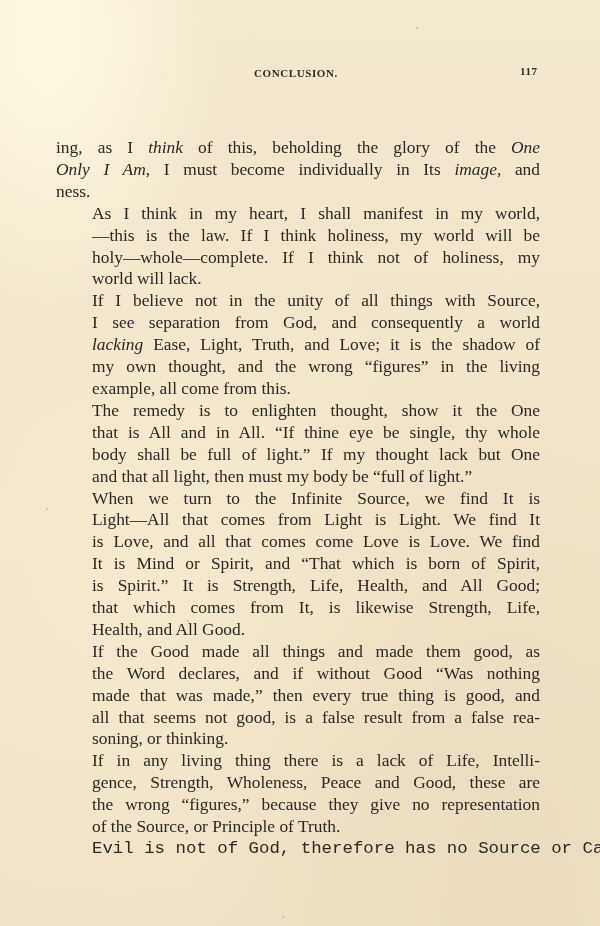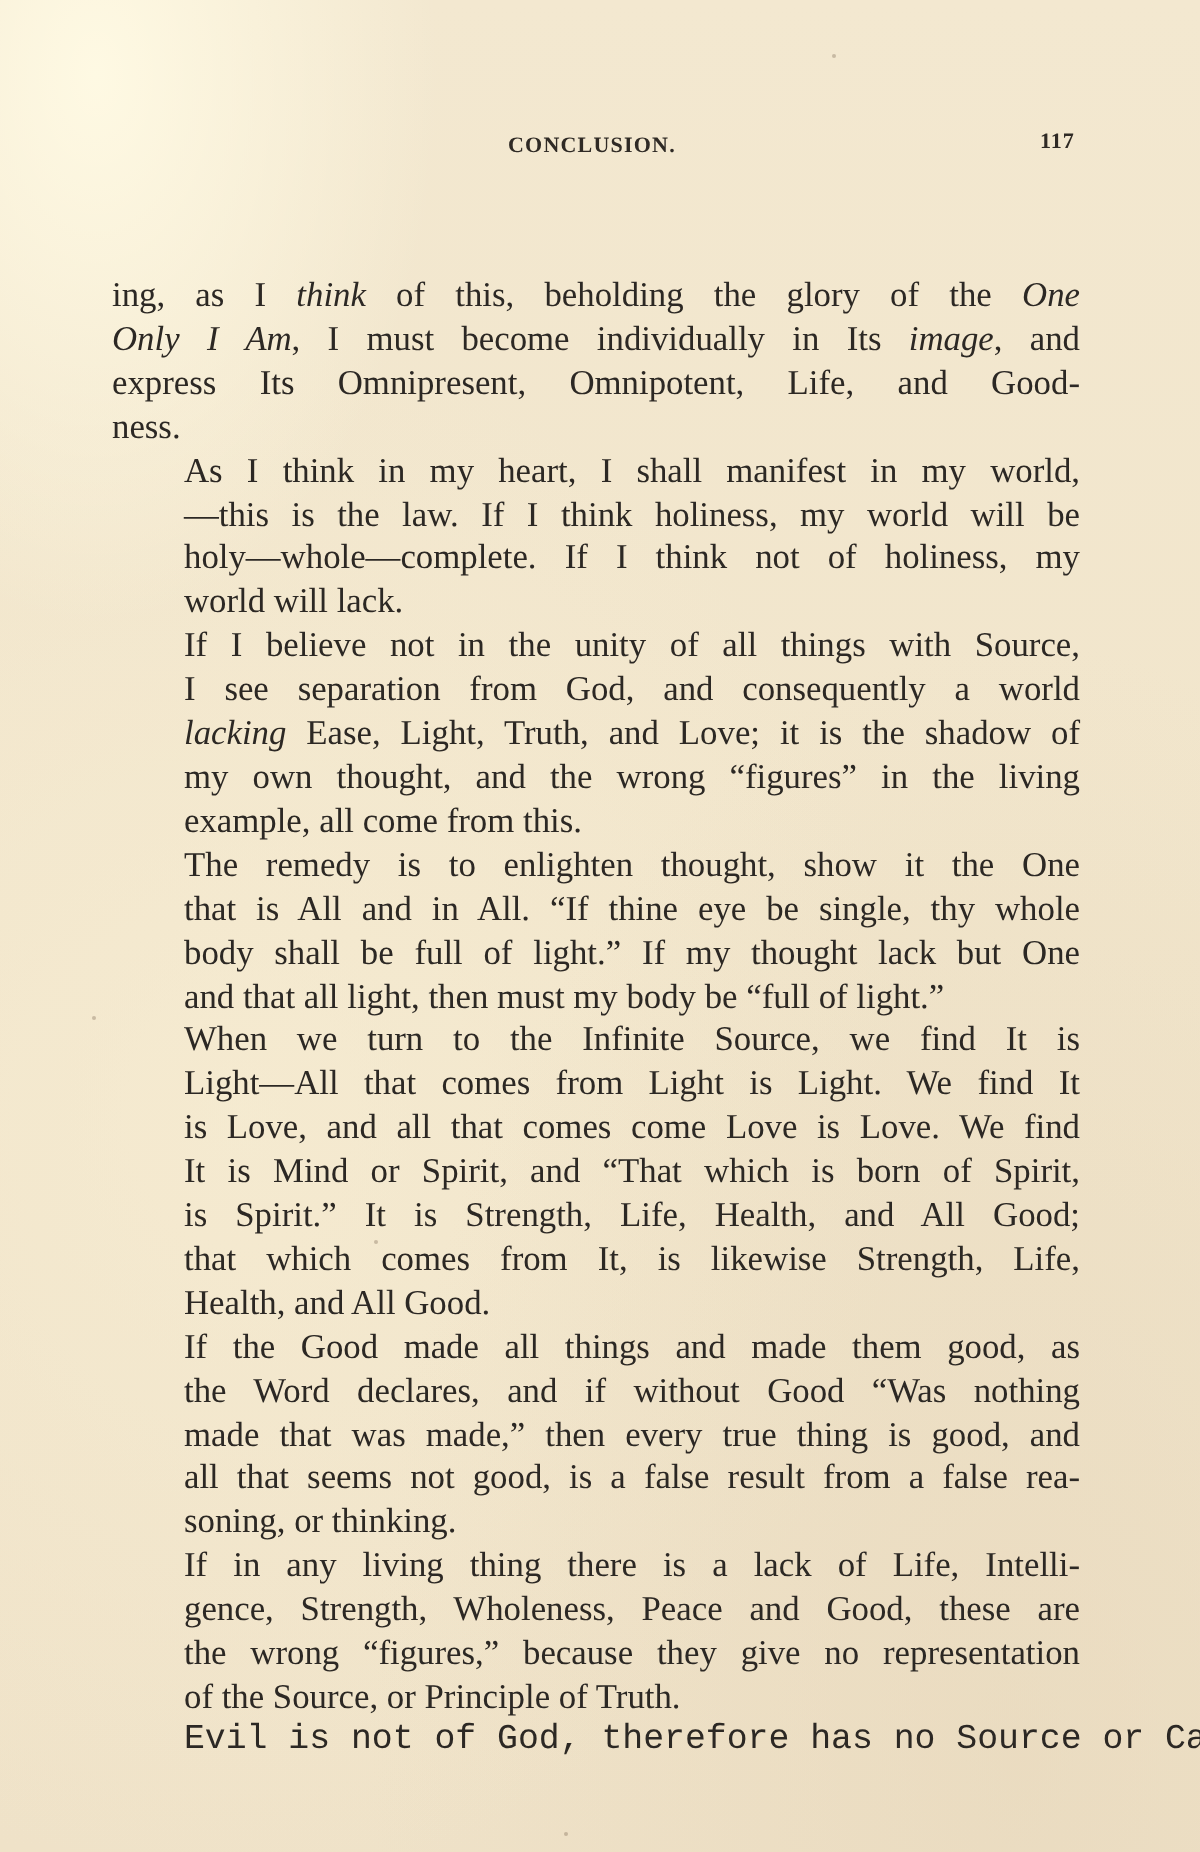--- a/index.html
+++ b/index.html
@@ -95,21 +95,20 @@
 <div class="page">
   <div class="running-head">
     <span class="running-title">CONCLUSION.</span>
     <span class="page-number">117</span>
   </div>
 
   <div class="body-text" id="body-text">
       <p class="para">
         <span class="line"><span>ing, as I </span><em>think</em><span> of this, beholding the glory of the </span><em>One</em></span>
         <span class="line"><em>Only I Am</em><span>, I must become individually in Its </span><em>image</em><span>, and</span></span>
-        <span class="line"><span>express Its Omnipresent, Omnipotent, Life, and Good-</span></span>
         <span class="line last"><span>ness.</span></span>
       </p>
       <p class="para indent">
         <span class="line" style="text-indent: 36px;"><span>As I think in my heart, I shall manifest in my world,</span></span>
         <span class="line"><span>—this is the law.  If I think holiness, my world will be</span></span>
         <span class="line"><span>holy—whole—complete.  If I think not of holiness, my</span></span>
         <span class="line last"><span>world will lack.</span></span>
       </p>
       <p class="para indent">
         <span class="line" style="text-indent: 36px;"><span>If I believe not in the unity of all things with Source,</span></span>

